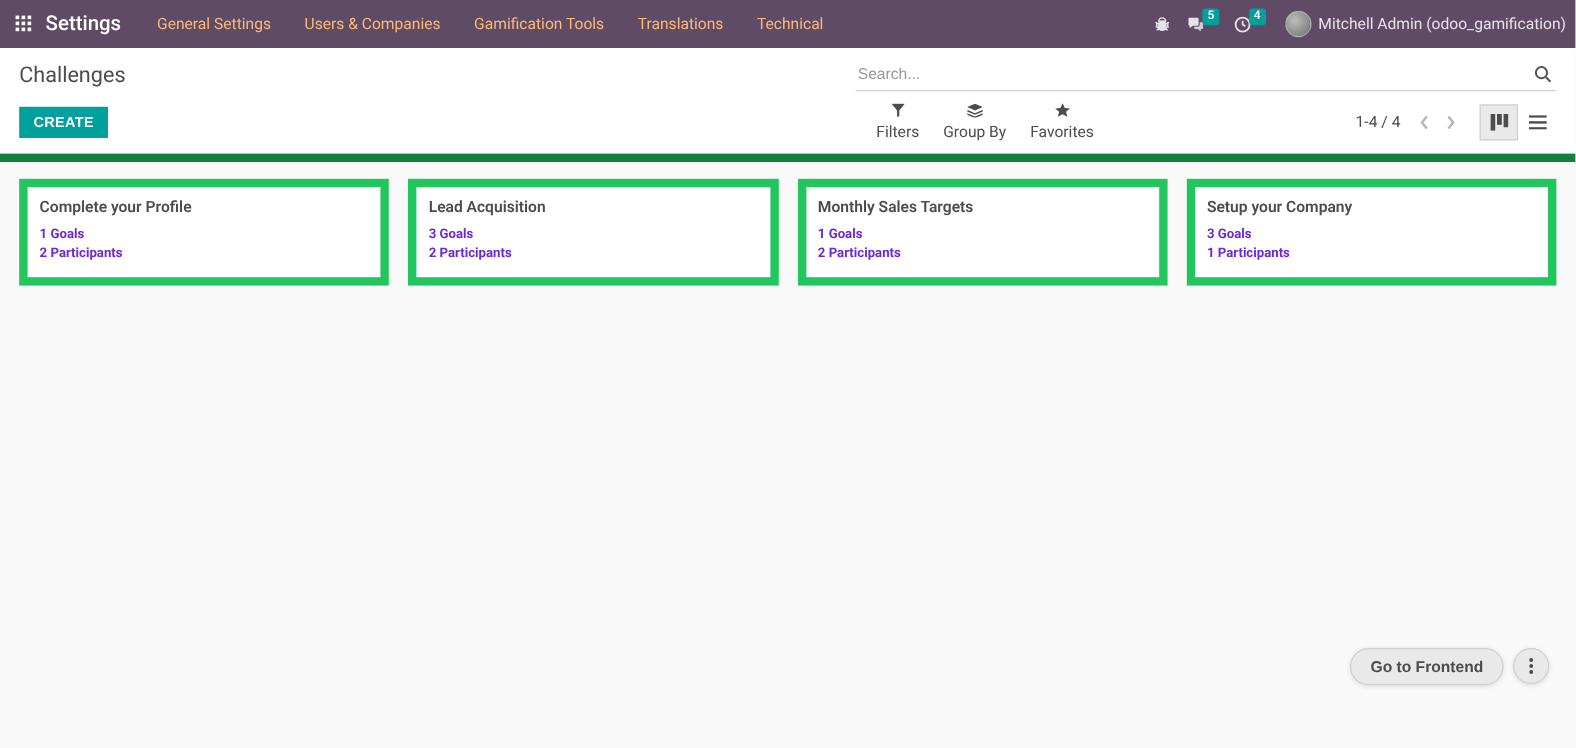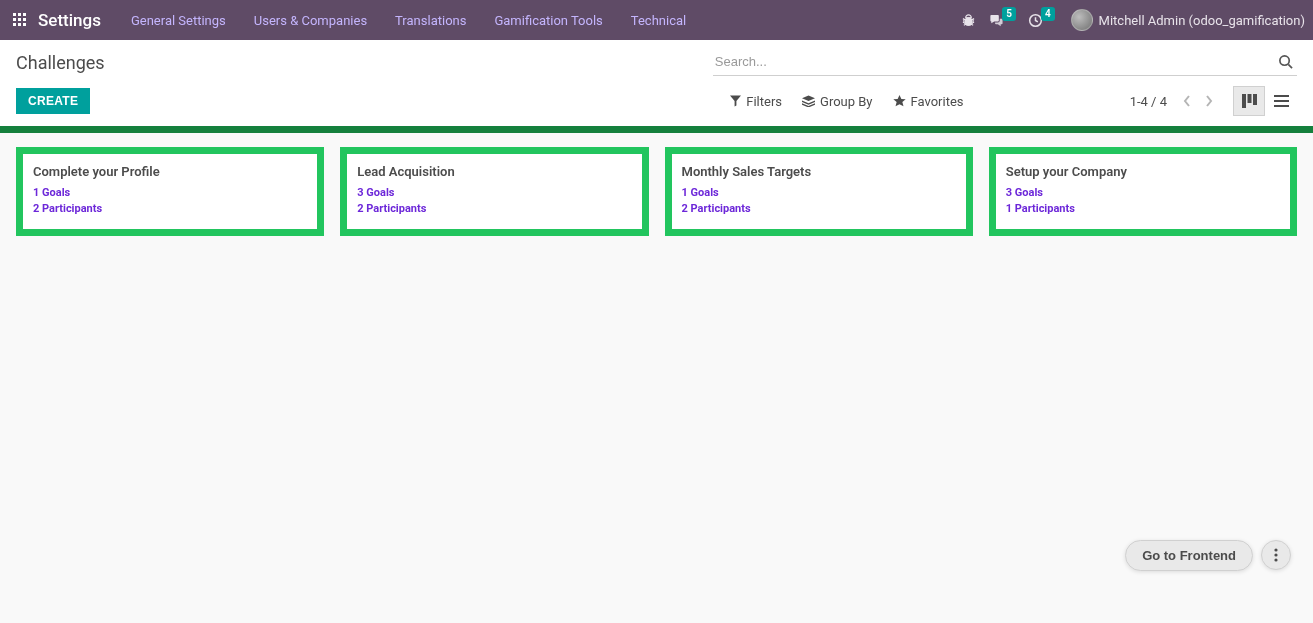--- a/index.html
+++ b/index.html
@@ -40,21 +40,21 @@
   .nav-items {
     display: flex;
     gap: 0;
   }
   .nav-item {
     padding: 0 14px;
     height: 40px;
     display: flex;
     align-items: center;
     font-size: 13px;
-    color: #c4b5fd;
+    color: #fdba74;
     cursor: pointer;
   }
   .topbar-spacer { flex: 1; }
   .systray {
     display: flex;
     align-items: center;
     gap: 12px;
   }
   .systray-icon {
     position: relative;
@@ -153,20 +153,21 @@
     gap: 20px;
     margin-left: 640px;
   }
   .cp-action {
     display: inline-flex;
     align-items: center;
     gap: 5px;
     color: #4c4c4c;
     cursor: pointer;
     font-size: 13px;
+    flex-direction: column;
   }
   .cp-right {
     display: flex;
     align-items: center;
     gap: 10px;
     margin-left: auto;
   }
   .pager-text {
     font-size: 13px;
     color: #4c4c4c;
@@ -272,22 +273,22 @@
         <rect x="11" y="6" width="3" height="3" fill="#ffffff"></rect>
       <rect x="1" y="11" width="3" height="3" fill="#ffffff"></rect>
         <rect x="6" y="11" width="3" height="3" fill="#ffffff"></rect>
         <rect x="11" y="11" width="3" height="3" fill="#ffffff"></rect>
     </svg>
   </div>
   <div class="brand">Settings</div>
   <div class="nav-items">
     <div class="nav-item">General Settings</div>
     <div class="nav-item">Users &amp; Companies</div>
+    <div class="nav-item">Gamification Tools</div>
     <div class="nav-item">Translations</div>
-    <div class="nav-item">Gamification Tools</div>
     <div class="nav-item">Technical</div>
   </div>
   <div class="topbar-spacer"></div>
   <div class="systray">
     <div class="systray-icon">
       <svg width="15" height="15" viewBox="0 0 16 16" fill="#e8e3ea">
         <path d="M8 2a3 3 0 0 0-3 3h6a3 3 0 0 0-3-3zm-5 5h10v1a5 5 0 0 1-10 0V7zM2 6l2 1M14 6l-2 1M2 10h2M14 10h-2M3 13l2-1M13 13l-2-1" stroke="#e8e3ea" stroke-width="1.2" fill="none"></path>
         <ellipse cx="8" cy="9" rx="4" ry="4.5" fill="#e8e3ea"></ellipse>
       </svg>
     </div>

